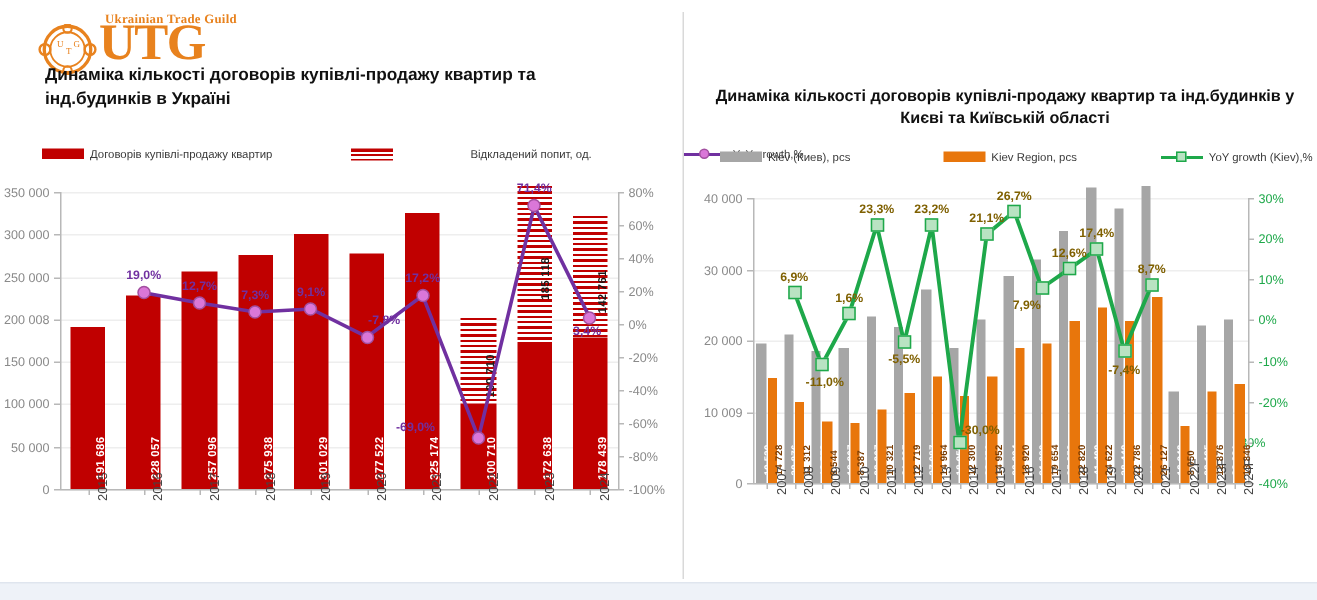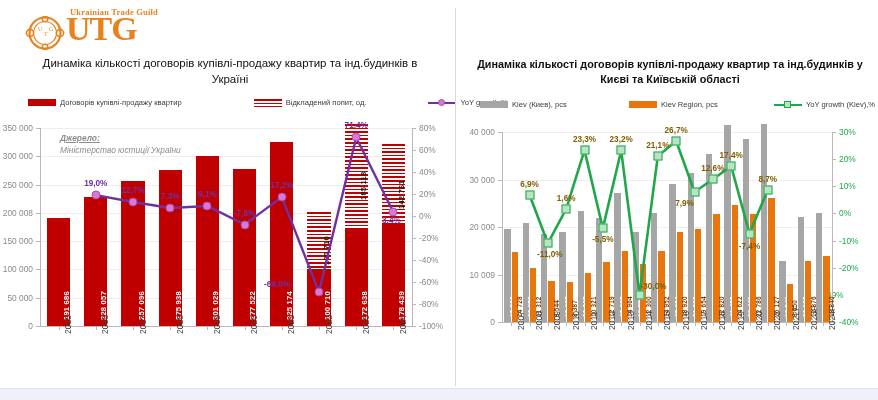--- a/index.html
+++ b/index.html
@@ -35,22 +35,22 @@
   }
   .logo-mark { position:absolute; left:4px; top:12px; }
 
   
   .title-main {
     position:absolute; left:470px; top:6px; width:400px;
     text-align:center; font-size:14.5px; font-weight:bold; color:#111;
     line-height:1.35;
   }
   .title-left {
-    position:absolute; left:30px; top:55px; width:400px;
-    text-align:center; font-size:11.5px; font-weight:normal; color:#111;
+    position:absolute; left:30px; top:42px; width:400px;
+    text-align:left; font-size:11.5px; font-weight:bold; color:#111;
     line-height:1.4;
   }
   .title-right {
     position:absolute; left:470px; top:57px; width:400px;
     text-align:center; font-size:10.8px; font-weight:bold; color:#111;
     line-height:1.4;
   }
 
   
   .legend { position:absolute; display:flex; align-items:center; }
@@ -155,25 +155,25 @@
       <text x="27" y="15" font-size="6" fill="#E8821E" font-family="Liberation Serif, serif">G</text>
     </svg>
     <div class="logo-sub">Ukrainian Trade Guild</div>
     <div class="logo-main">UTG</div>
   </div>
 
   <div class="title-left">Динаміка кількості договорів купівлі-продажу квартир та інд.будинків в Україні</div>
   <div class="title-right">Динаміка кількості договорів купівлі-продажу квартир та інд.будинків у Києві та Київській області</div>
 
   <div class="legend" id="legend-left" style="left:28px; top:98px; width:410px;">
-      <div class="legend-item" style="margin-right: 72px; text-align: center;">
+      <div class="legend-item" style="margin-right: 52px; text-align: center;">
         <span class="sw sw-solid" style="background:#C00000"></span>
         <span class="legend-label">Договорів купівлі-продажу квартир</span>
       </div>
-      <div class="legend-item" style="margin-right: 62px;">
+      <div class="legend-item" style="margin-right: 62px; gap: 48px;">
         <span class="sw sw-hatch"></span>
         <span class="legend-label">Відкладений попит, од.</span>
       </div>
       <div class="legend-item" style="margin-right: 0px;">
         <span class="sw sw-line">
           <span class="bar" style="background:#7030A0"></span>
           <span class="dot" style="background:#DA77D8;border:1.6px solid #A24FA0"></span>
         </span>
         <span class="legend-label">YoY growth,%</span>
       </div>
@@ -305,21 +305,21 @@
         <div class="marker-dot"></div>
       </div>
       <div class="pt-label purple" style="left: 168.2px; top: 73.97px;">7,3%</div>
       <div class="marker" style="left: 205.4px; top: 87.99px;">
         <div class="marker-dot"></div>
       </div>
       <div class="pt-label purple" style="left: 205.4px; top: 71.99px;">9,1%</div>
       <div class="marker" style="left: 242.6px; top: 106.58px;">
         <div class="marker-dot"></div>
       </div>
-      <div class="pt-label purple" style="left: 242.6px; top: 90.58px;">-7,8%</div>
+      <div class="pt-label purple" style="left: 242.6px; top: 90.58px; padding-left: 23px;">-7,8%</div>
       <div class="marker" style="left: 279.8px; top: 79.08px;">
         <div class="marker-dot"></div>
       </div>
       <div class="pt-label purple" style="left: 279.8px; top: 63.08px;">17,2%</div>
       <div class="marker" style="left: 317px; top: 173.9px;">
         <div class="marker-dot"></div>
       </div>
       <div class="pt-label purple" style="left: 275px; top: 161.9px;">-69,0%</div>
       <div class="marker" style="left: 354.2px; top: 19.46px;">
         <div class="marker-dot"></div>
@@ -527,20 +527,16 @@
       <div class="marker" style="left: 291.5px; top: 111.514px;">
         <div class="marker-sq"></div>
       </div>
       <div class="pt-label olive" style="left: 291.5px; top: 119.514px;">-7,4%</div>
       <div class="marker" style="left: 309.833px; top: 67.8143px;">
         <div class="marker-sq"></div>
       </div>
       <div class="pt-label olive" style="left: 309.833px; top: 52.8143px;">8,7%</div>
     </div>
 
-  <div class="source" style="left:60px; top:132px;">
-    <div class="t">Джерело:</div>
-    <div>Міністерство юстиції України</div>
-  </div>
 
   <div class="divider-v"></div>
   <div class="bottom-bar"></div>
 </div>
 
 </body></html>

